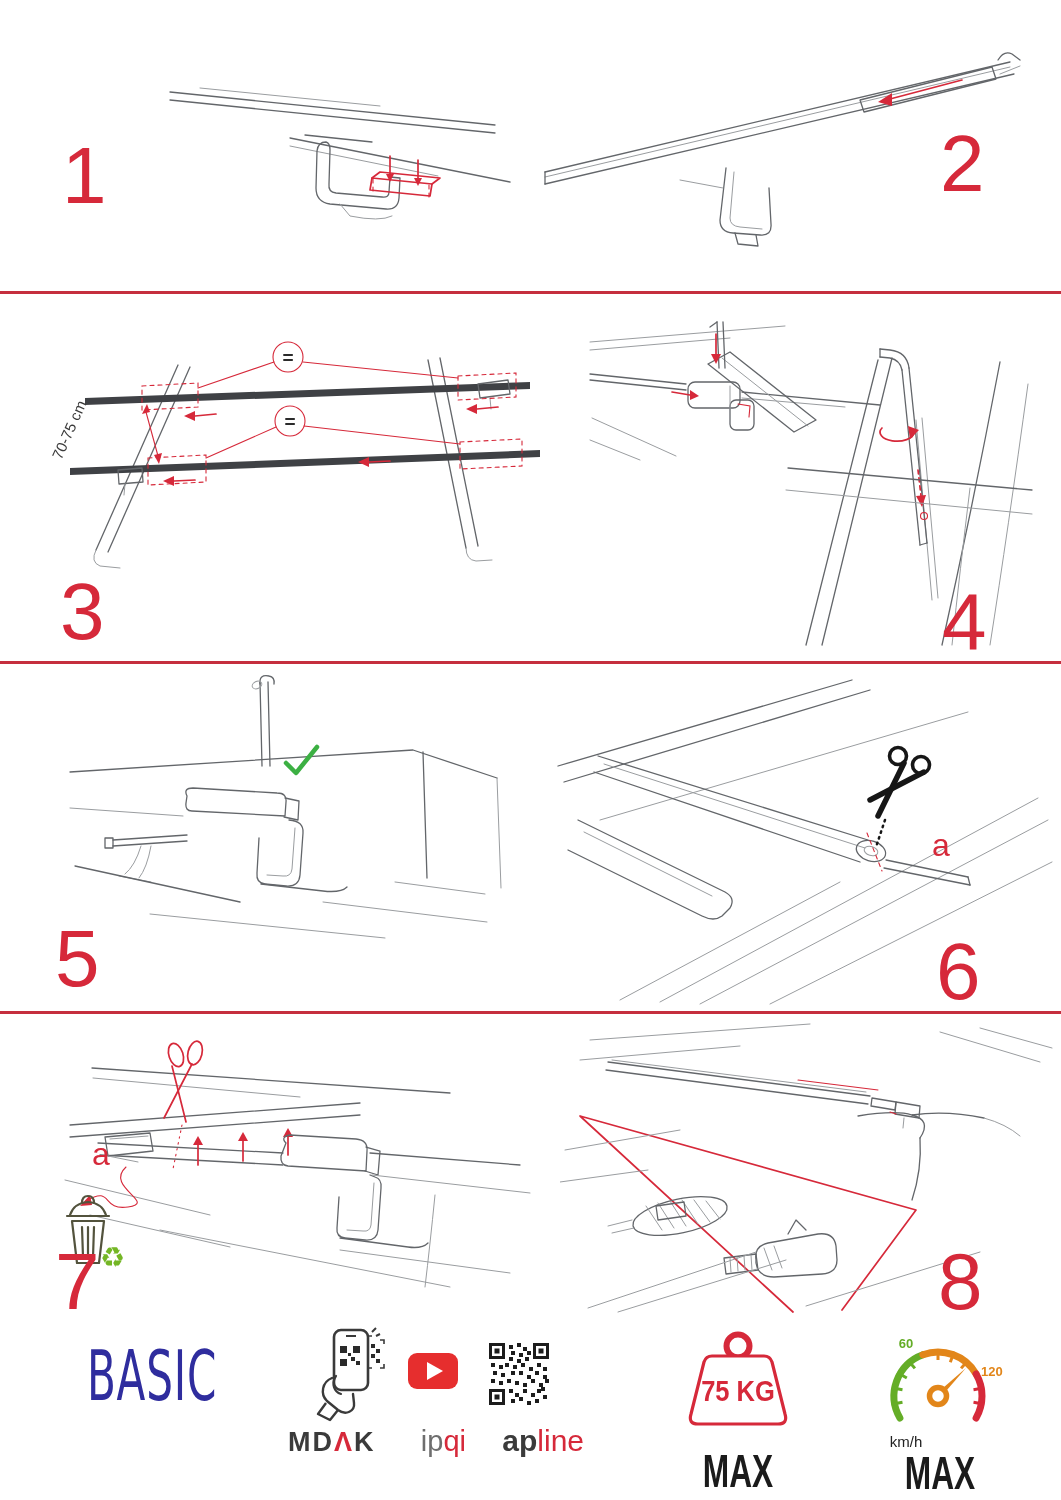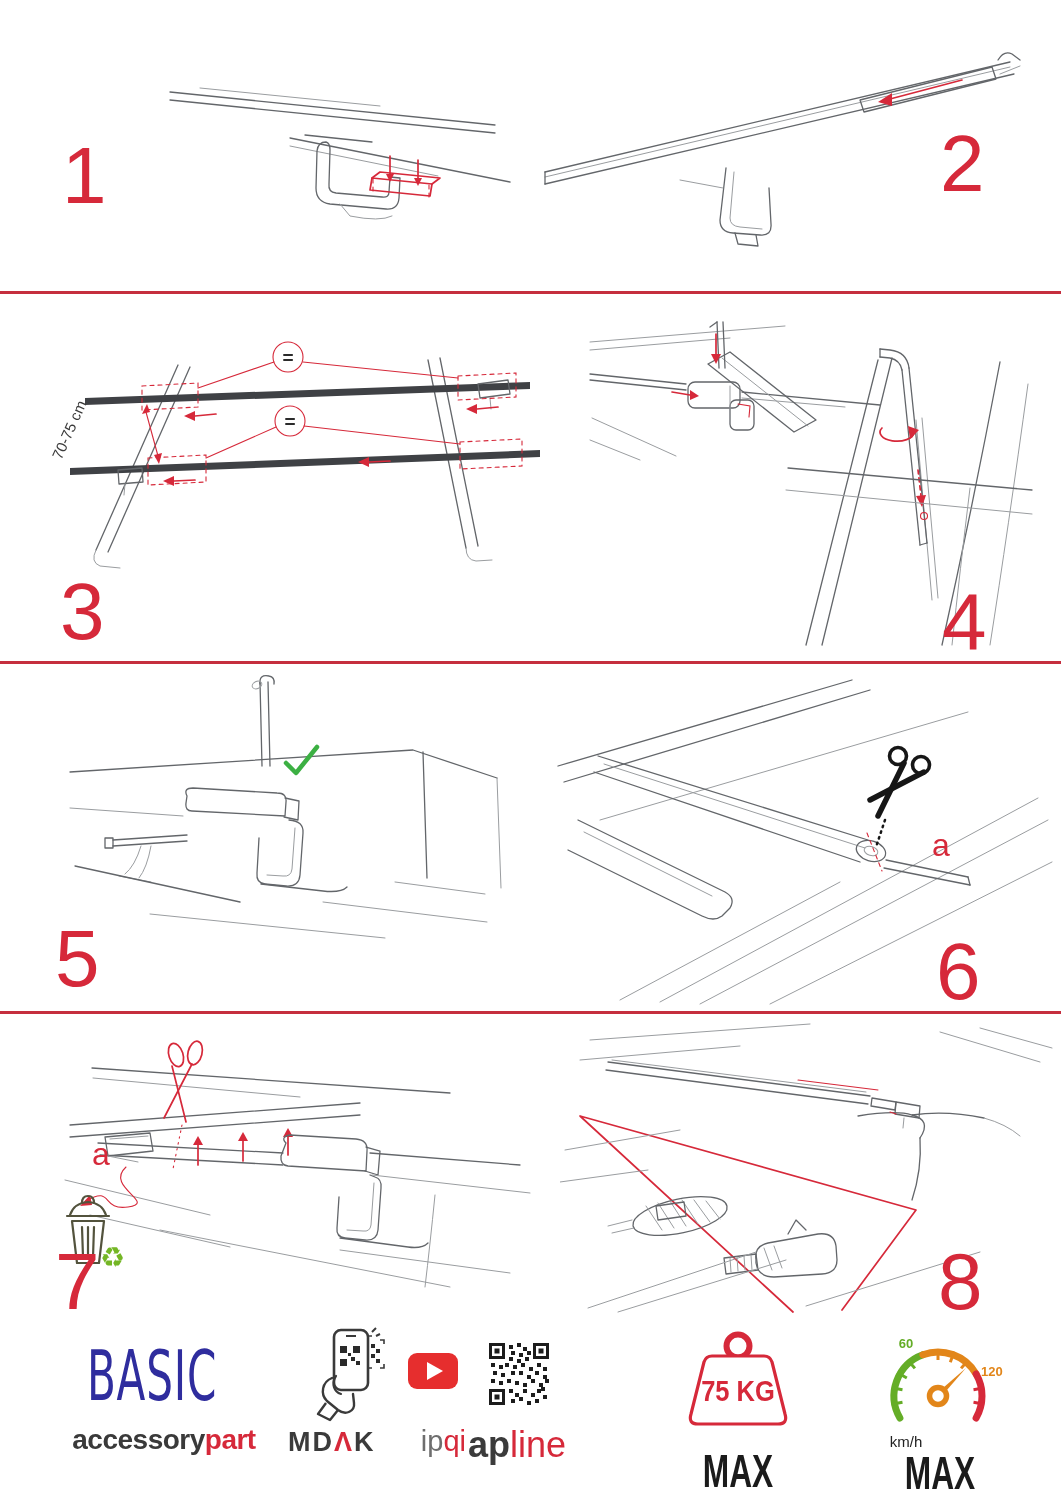--- a/index.html
+++ b/index.html
@@ -28,22 +28,22 @@
            transform:scale(.78,1.28);transform-origin:center top;font-family:"DejaVu Sans",sans-serif;}
   .f-brand{position:absolute;left:64px;top:1424px;width:200px;text-align:center;
            font-size:28px;font-weight:700;letter-spacing:-0.5px;color:#3a3a3a;}
   .f-brand .red{color:#d6293a;}
   .f-mdak{position:absolute;left:288px;top:1427px;width:100px;text-align:left;
           font-size:27px;font-weight:700;letter-spacing:2px;color:#3b3b3b;}
   .f-mdak .red{color:#d6293a;}
   .f-ipqi{position:absolute;left:396px;top:1425px;width:70px;text-align:right;
           font-size:29px;font-weight:400;color:#6e6e6e;}
   .f-ipqi .red{color:#d6293a;}
-  .f-apline{position:absolute;left:468px;top:1424px;width:100px;text-align:left;
-            font-size:36px;color:#3b3b3b;font-weight:600;}
+  .f-apline{position:absolute;left:484px;top:1424px;width:100px;text-align:right;
+            font-size:30px;color:#3b3b3b;font-weight:600;}
   .f-apline .red{color:#d6293a;font-weight:400;}
   .f-max{position:absolute;text-align:center;font-size:44px;font-weight:700;color:#1b1b1b;
          transform:scale(.72,1.05);transform-origin:center top;line-height:1;}
   .f-kmh{position:absolute;left:840px;top:1433px;width:132px;text-align:center;
          font-size:15px;color:#222222;}
 </style>
 </head>
 <body>
 
 <div class="page">
@@ -364,21 +364,20 @@
     </g>
     <path class="ln2" d="M5,130 L120,110"></path>
       <path class="ln2" d="M0,162 L88,150"></path>
     <path class="ln2" d="M28,288 L196,232"></path>
       <path class="ln2" d="M58,292 L226,240"></path>
     <path class="ln2" d="M246,286 L420,232"></path>
   </svg>
   <span class="step-num" style="left:938px;top:1242px">8</span>
 
   <div class="f-basic">BASIC</div>
-  <div class="f-brand"><span>accessory</span><span class="red">part</span></div>
 
   <svg class="art" style="left:312px;top:1326px" width="76" height="96" viewBox="0 0 76 96">
     <rect x="22" y="4" width="34" height="60" rx="7" fill="none" stroke="#3a3a3a" stroke-width="2.6"></rect>
     <path d="M34,10 L44,10" stroke="#3a3a3a" stroke-width="2" fill="none"></path>
     <g fill="#2a2a2a">
       <rect x="28" y="20" width="7" height="7"></rect>
         <rect x="41" y="20" width="7" height="7"></rect>
       <rect x="28" y="33" width="7" height="7"></rect>
         <rect x="39" y="31" width="4" height="4"></rect>
       <rect x="44" y="35" width="4" height="4"></rect>

